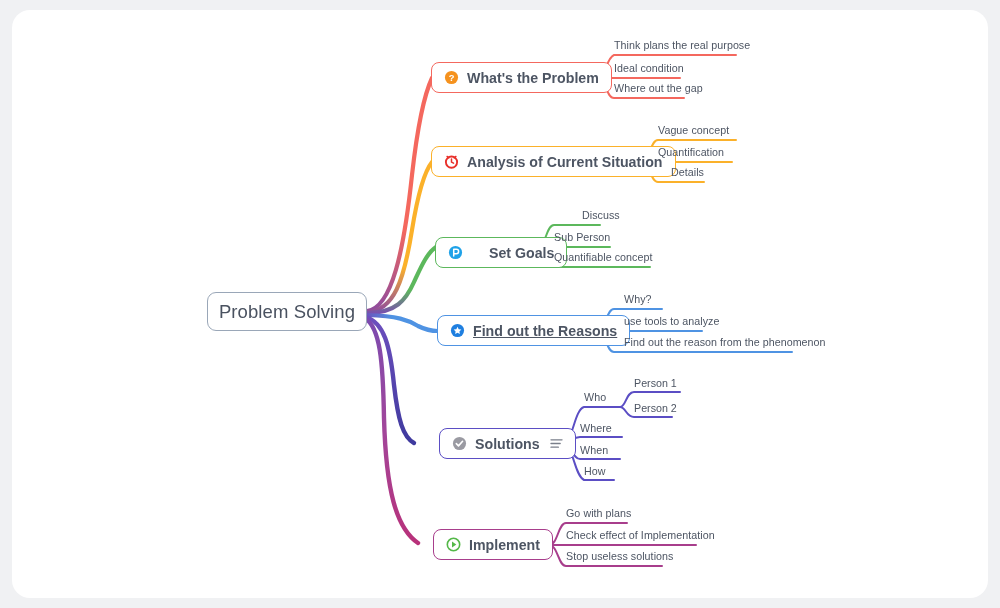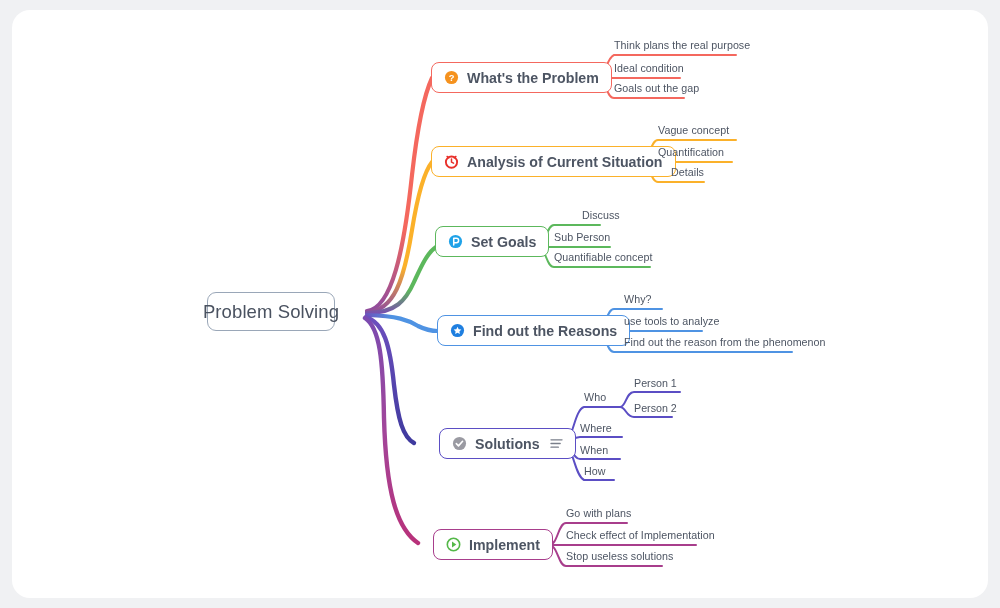--- a/index.html
+++ b/index.html
@@ -181,59 +181,59 @@
       <path d="M620 407 C 626 407, 626 392, 634 392 L 680 392" stroke="#5b4ec4" stroke-width="2"></path>
       <path d="M620 407 C 626 407, 626 417, 634 417 L 672 417" stroke="#5b4ec4" stroke-width="2"></path>
 
       <path d="M534 545 C 542 545, 544 545, 549 545" stroke="#a83e8c" stroke-width="2"></path>
       <path d="M549 545 C 558 545, 558 523, 566 523 L 627 523" stroke="#a83e8c" stroke-width="2"></path>
       <path d="M549 545 L 696 545" stroke="#a83e8c" stroke-width="2"></path>
       <path d="M549 545 C 558 545, 558 566, 566 566 L 662 566" stroke="#a83e8c" stroke-width="2"></path>
     </g>
   </svg>
 
-  <div class="root-node" style="left:207px; top:292px; width:128px; height:39px;align-items:center;">
+  <div class="root-node" style="left:207px; top:292px; width:160px; height:39px;align-items:center;">
     <span>Problem Solving</span>
   </div>
 
   <div class="topic" style="left:431px; top:62px; border-color:#f4685e;">
     <svg class="badge" viewBox="0 0 16 16">
       <circle cx="8" cy="8" r="7" fill="#f5921e"></circle>
       <text x="8" y="11.6" text-anchor="middle" font-family="Liberation Sans, sans-serif" font-size="10" font-weight="bold" fill="#ffffff">?</text>
     </svg>
     <span class="label">What's the Problem</span>
   </div>
   <div class="sub" style="left:614px; top:39px;">Think plans the real purpose</div>
   <div class="sub" style="left:614px; top:62px;">Ideal condition</div>
-  <div class="sub" style="left:614px; top:82px;">Goals out the gap</div>
+  <div class="sub" style="left:614px; top:82px;">Where out the gap</div>
 
   <div class="topic" style="left:431px; top:146px; border-color:#fbb12a;">
     <svg class="badge" viewBox="0 0 16 16">
       <circle cx="8" cy="8.6" r="6" fill="none" stroke="#e8302a" stroke-width="2"></circle>
       <path d="M8 5.4 L8 8.6 L10.2 9.8" fill="none" stroke="#e8302a" stroke-width="1.6" stroke-linecap="round"></path>
       <path d="M3.3 2.6 L5.2 4.1 M12.7 2.6 L10.8 4.1" stroke="#e8302a" stroke-width="1.6" stroke-linecap="round"></path>
     </svg>
     <span class="label">Analysis of Current Situation</span>
   </div>
   <div class="sub" style="left:658px; top:124px;">Vague concept</div>
   <div class="sub" style="left:658px; top:146px;">Quantification</div>
   <div class="sub" style="left:658px; top:166px;margin-left:13px;">Details</div>
 
-  <div class="topic" style="left:435px; top:226px; border-color:#5cb85c;">
+  <div class="topic" style="left:435px; top:237px; border-color:#5cb85c;gap:18px;">
     <svg class="badge" viewBox="0 0 16 16">
       <circle cx="8" cy="8" r="7" fill="#1fa2e8"></circle>
       <path d="M6.1 11.8 L6.1 4.6 L9 4.6 A2.3 2.3 0 0 1 9 9.2 L6.1 9.2" fill="none" stroke="#ffffff" stroke-width="1.6" stroke-linecap="round" stroke-linejoin="round"></path>
     </svg>
     <span class="label">Set Goals</span>
   </div>
   <div class="sub" style="left:554px; top:209px;padding-left:28px;">Discuss</div>
   <div class="sub" style="left:554px; top:231px;">Sub Person</div>
   <div class="sub" style="left:554px; top:251px;">Quantifiable concept</div>
 
-  <div class="topic" style="left:437px; top:315px; border-color:#4f93e3;">
+  <div class="topic" style="left:437px; top:315px; border-color:#4f93e3;text-decoration:underline;">
     <svg class="badge" viewBox="0 0 16 16">
       <circle cx="8" cy="8" r="7" fill="#1f7fe0"></circle>
       <path d="M8 3.9 L9.25 6.6 L12.1 6.95 L10 8.95 L10.55 11.8 L8 10.4 L5.45 11.8 L6 8.95 L3.9 6.95 L6.75 6.6 Z" fill="#ffffff"></path>
     </svg>
     <span class="label">Find out the Reasons</span>
   </div>
   <div class="sub" style="left:624px; top:293px;">Why?</div>
   <div class="sub" style="left:624px; top:315px;">use tools to analyze</div>
   <div class="sub" style="left:624px; top:336px;">Find out the reason from the phenomenon</div>
 

